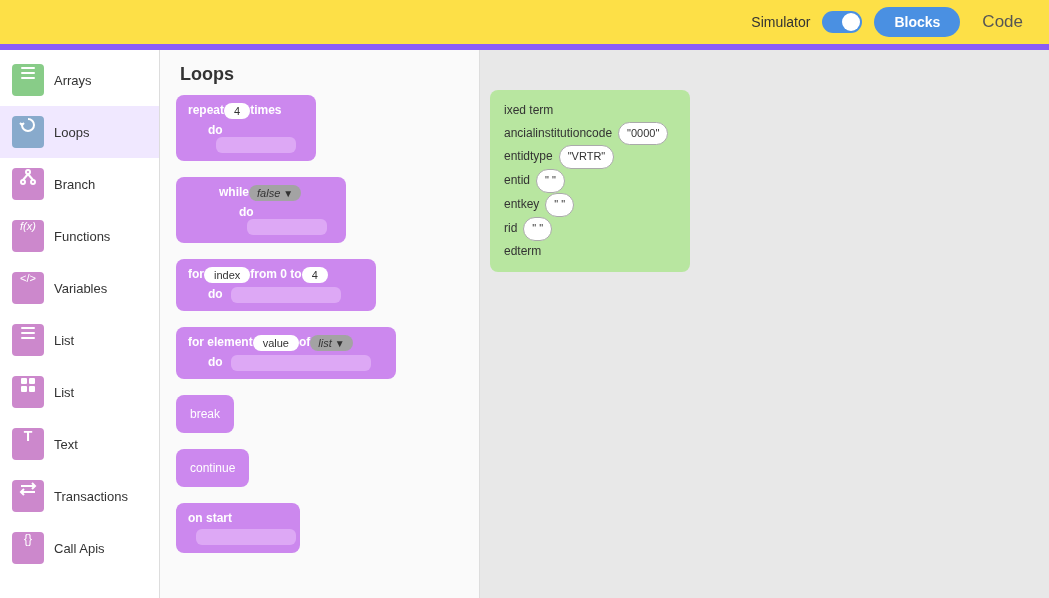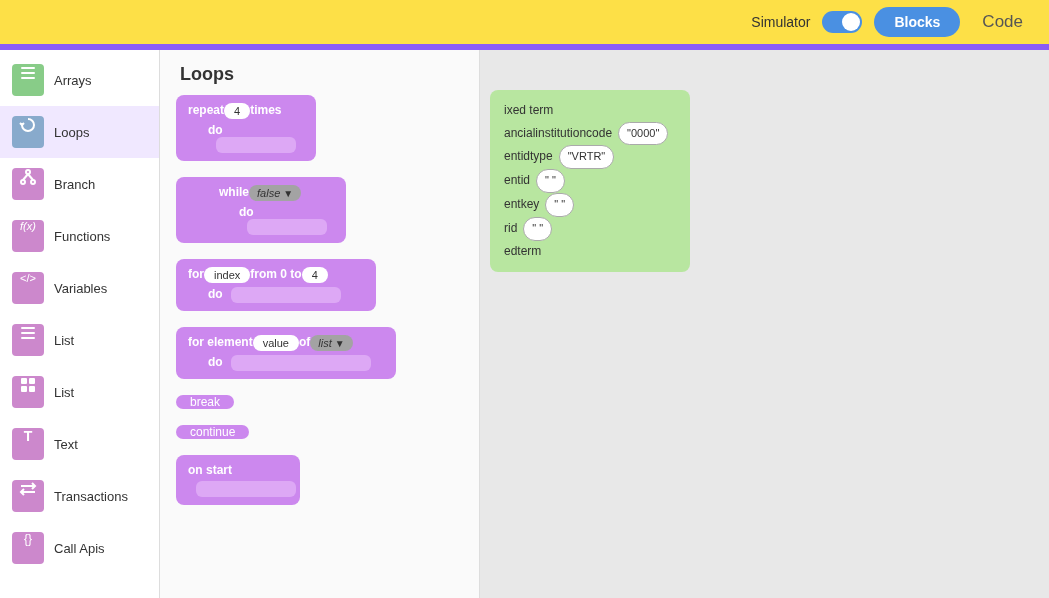--- a/index.html
+++ b/index.html
@@ -31,21 +31,21 @@
     
     .blocks-scroll::-webkit-scrollbar { width: 6px; }
     .blocks-scroll::-webkit-scrollbar-thumb { background: #ccc; border-radius: 3px; }
     .block { background: #cc88ee; border-radius: 8px; padding: 8px 12px; color: #fff; font-size: 12px; display: flex; flex-direction: column; gap: 4px; cursor: grab; position: relative; }
     .block-row { display: flex; align-items: flex-start; flex-wrap: wrap; }
     .block-keyword { font-weight: bold; font-size: 12px; }
     .block-pill { background: #fff; color: #333; border-radius: 20px; padding: 2px 10px; font-size: 11px; display: inline-block; }
     .block-pill-dropdown { background: #a3a3a3; color: #333; border-radius: 8px; padding: 2px 8px; font-size: 11px; display: inline-flex; align-items: center; gap: 3px; font-style: italic; }
     .block-do-indent { padding-left: 20px; }
     .block-inner { background: #dda8f5; border-radius: 6px; padding: 6px 10px; min-height: 20px; margin-left: 8px; }
-    .block-single { background: #cc88ee; border-radius: 8px; padding: 0 14px; color: #fff; font-size: 12px; display: inline-flex; align-items: center; gap: 6px; cursor: grab; width: fit-content; justify-content: flex-end; }
+    .block-single { background: #cc88ee; border-radius: 8px; padding: 12px 14px; color: #fff; font-size: 12px; display: inline-flex; align-items: center; gap: 6px; cursor: grab; width: fit-content; justify-content: flex-end; }
     .chevron { font-size: 10px; }
 
     
     .canvas { flex: 1; background: #e8e8e8; position: relative; overflow: hidden; }
     .canvas-card { position: absolute; background: #b8e6a0; border-radius: 8px; padding: 10px 14px; font-size: 12px; color: #333; line-height: 1.8; min-width: 200px; }
     .canvas-card .field-row { display: flex; align-items: center; gap: 6px; }
     .canvas-card .field-pill { background: #fff; border-radius: 20px; padding: 1px 8px; font-size: 11px; border: 1px solid #aaa; }
   </style>
 </head>
 <body>

